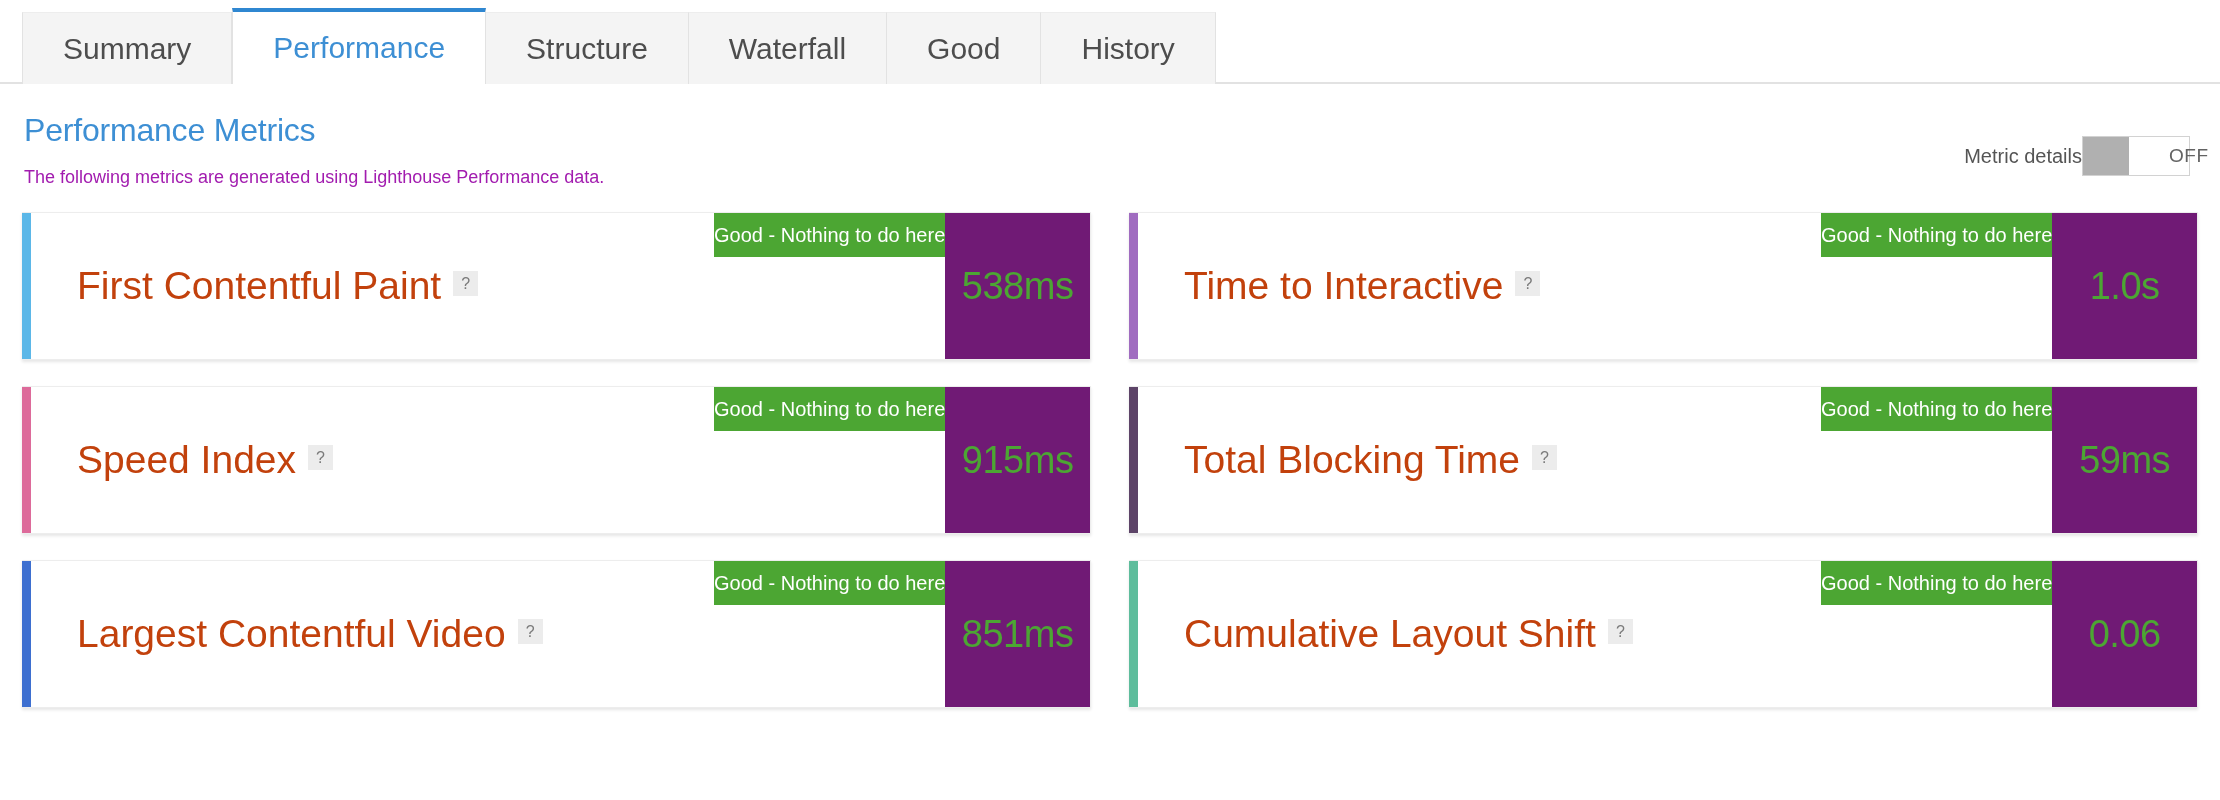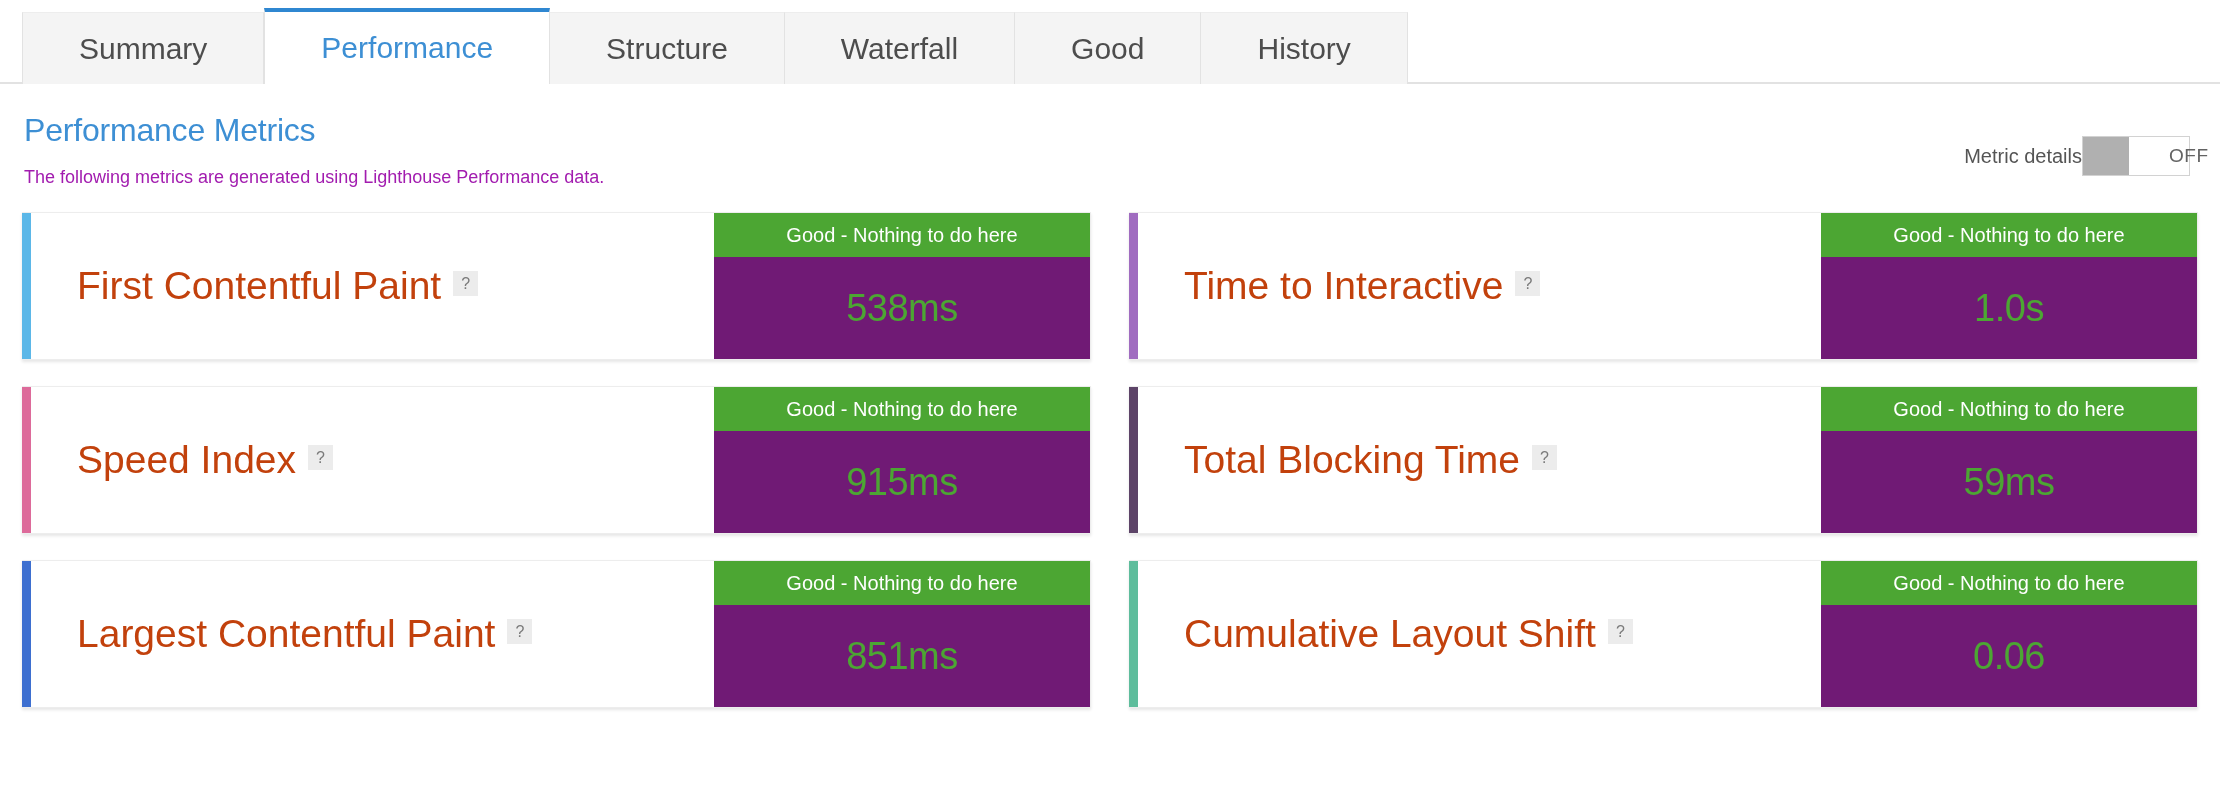--- a/index.html
+++ b/index.html
@@ -38,21 +38,21 @@
     bottom: 0;
     height: 2px;
     background: #e2e2e2;
   }
   .tab {
     position: relative;
     height: 72px;
     display: flex;
     align-items: center;
     justify-content: center;
-    padding: 0 56px;
+    padding: 0 40px;
     font-size: 30px;
     color: #4d4d4d;
     background: #f4f4f4;
     border-right: 1px solid #e2e2e2;
     border-top: 1px solid #ededed;
     box-sizing: border-box;
     white-space: nowrap;
     cursor: pointer;
     z-index: 1;
   }
@@ -174,21 +174,21 @@
     margin-left: 12px;
     position: relative;
     top: -3px;
     cursor: pointer;
   }
 
   .card-result {
     width: 376px;
     flex: none;
     display: flex;
-    flex-direction: column;
+    flex-direction: row;
     align-self: stretch;
     margin: 0;
   }
   .result-badge {
     height: 44px;
     display: flex;
     align-items: center;
     justify-content: center;
     background: #4ca633;
     color: #ffffff;
@@ -291,21 +291,21 @@
       </div>
       <div class="card-result">
         <div class="result-badge">Good - Nothing to do here</div>
         <div class="result-value">59ms</div>
       </div>
     </div>
 
     <div class="card">
       <span class="accent" style="background: rgb(61, 111, 208);"></span>
       <div class="card-body">
-        <span class="metric-name">Largest Contentful Paint</span>
+        <span class="metric-name">Largest Contentful Video</span>
         <span class="help-icon">?</span>
       </div>
       <div class="card-result">
         <div class="result-badge">Good - Nothing to do here</div>
         <div class="result-value">851ms</div>
       </div>
     </div>
 
     <div class="card">
       <span class="accent" style="background: rgb(94, 189, 156);"></span>

